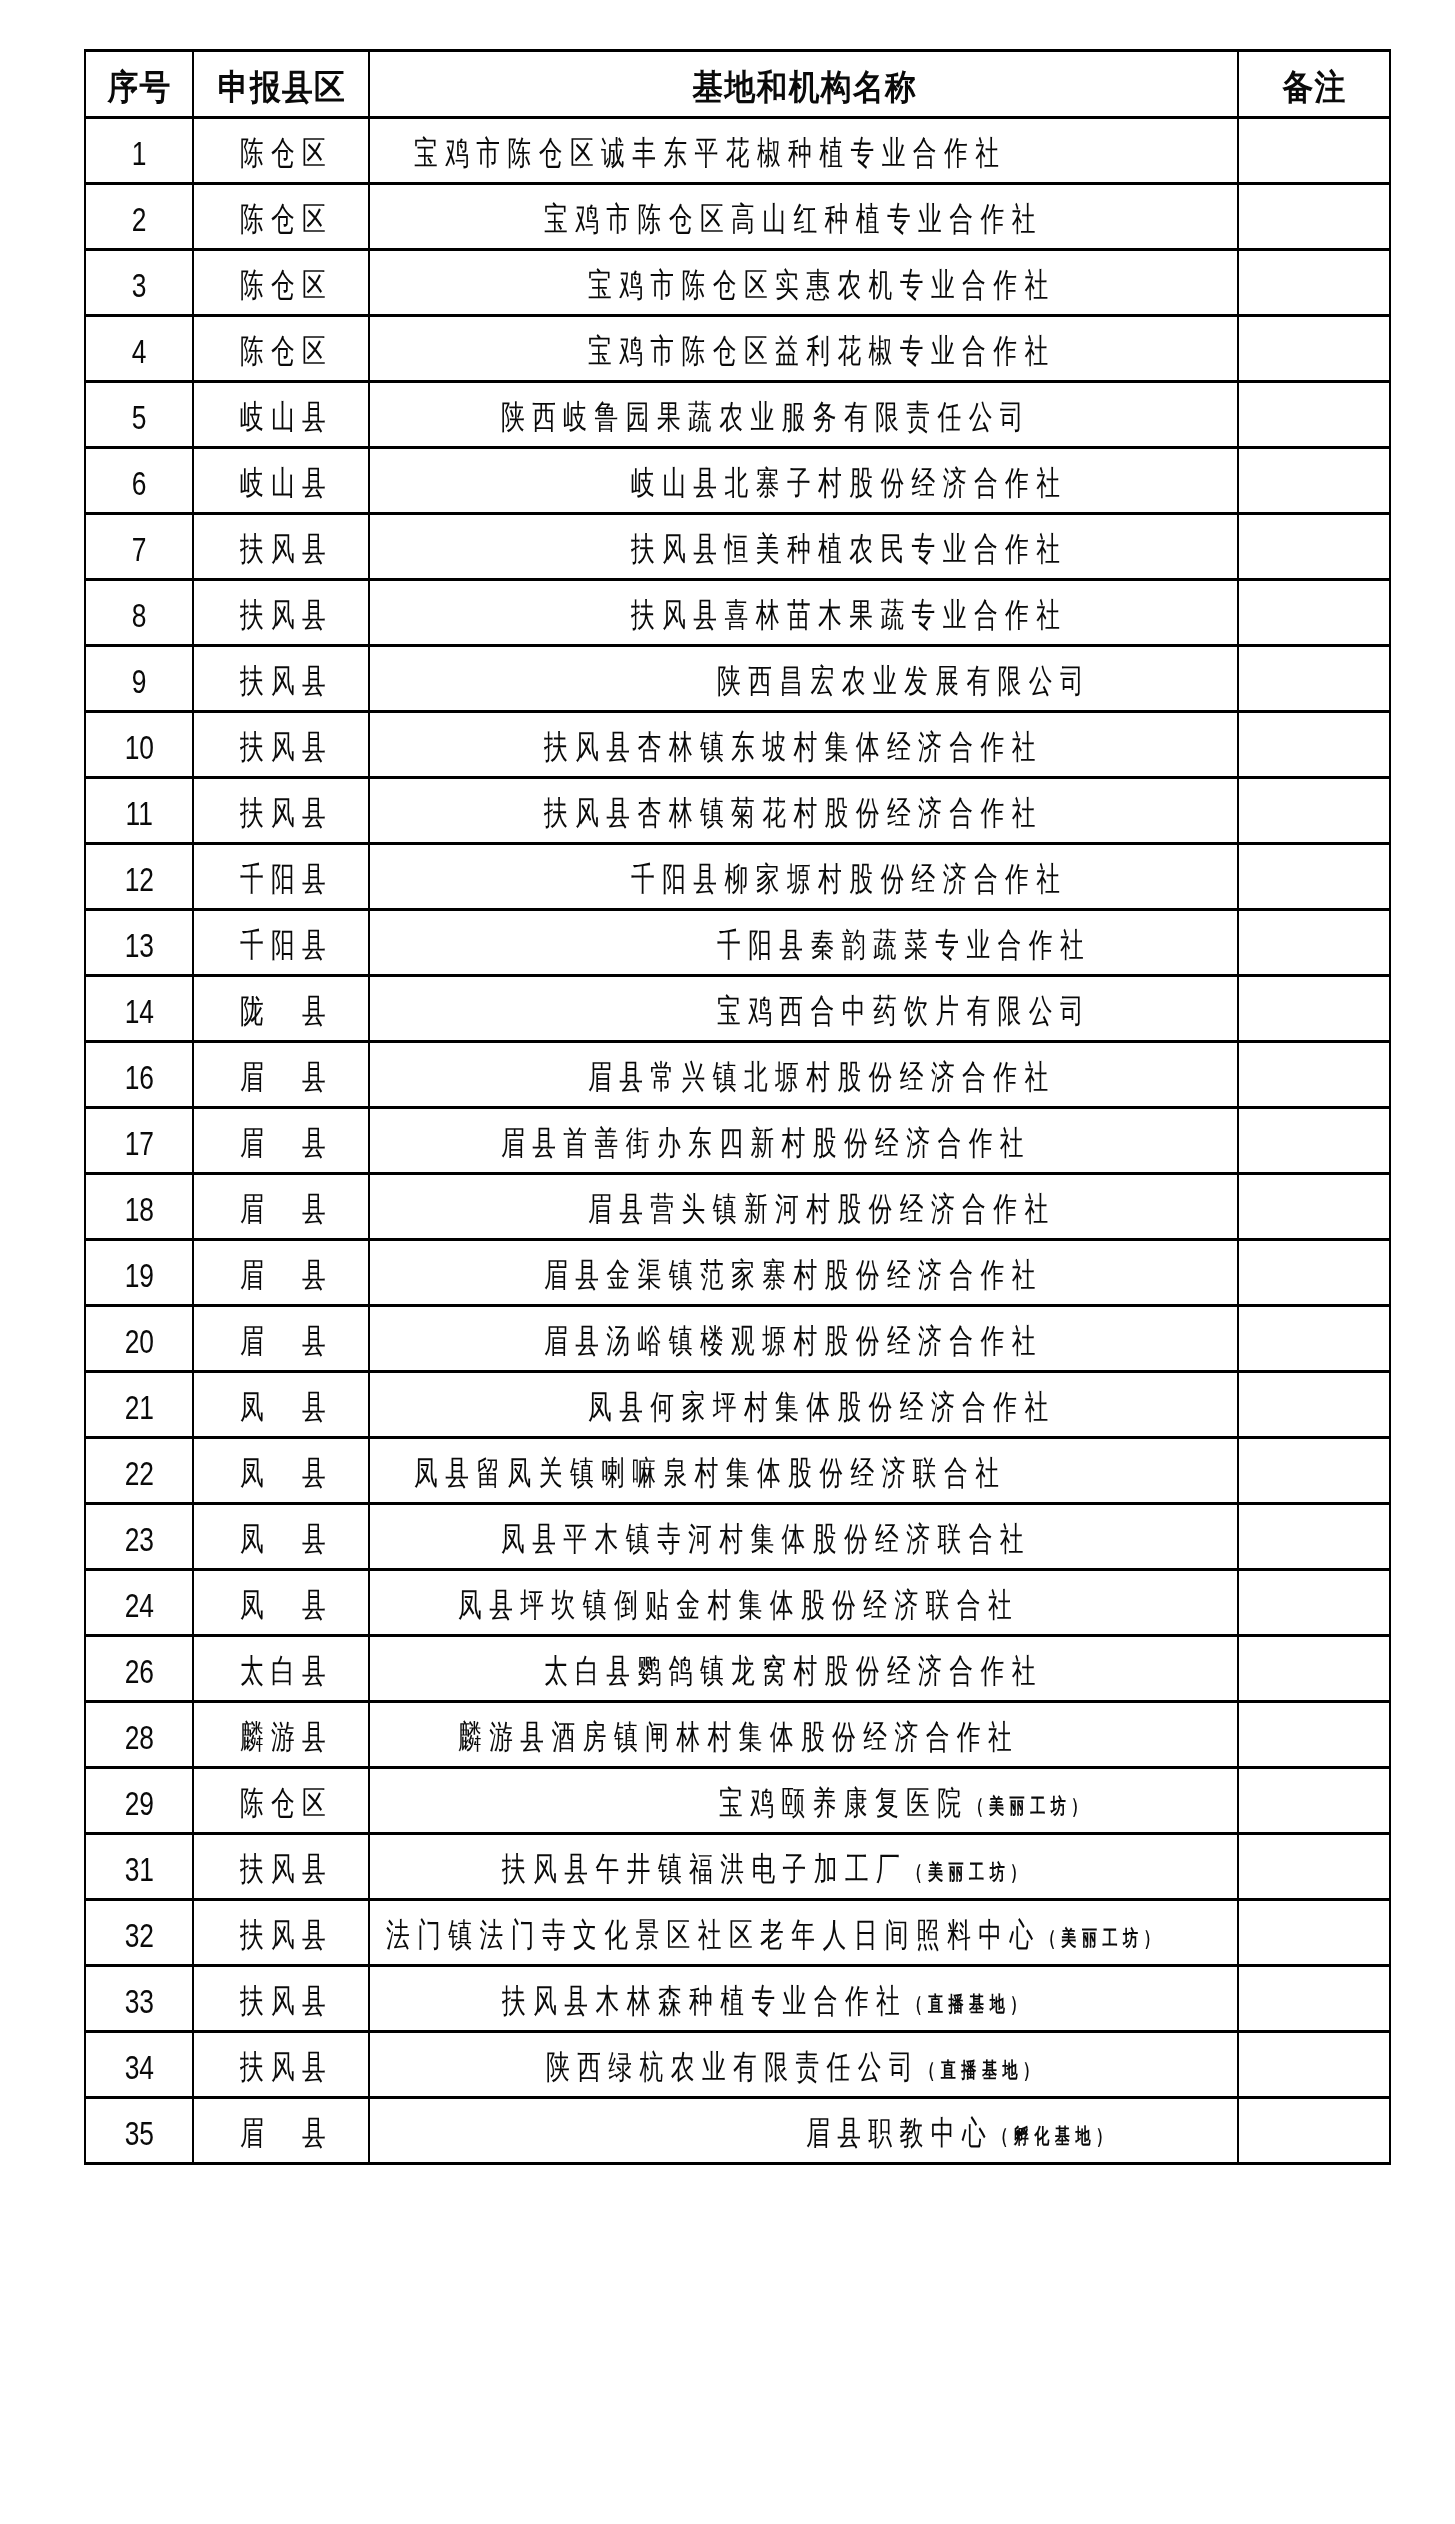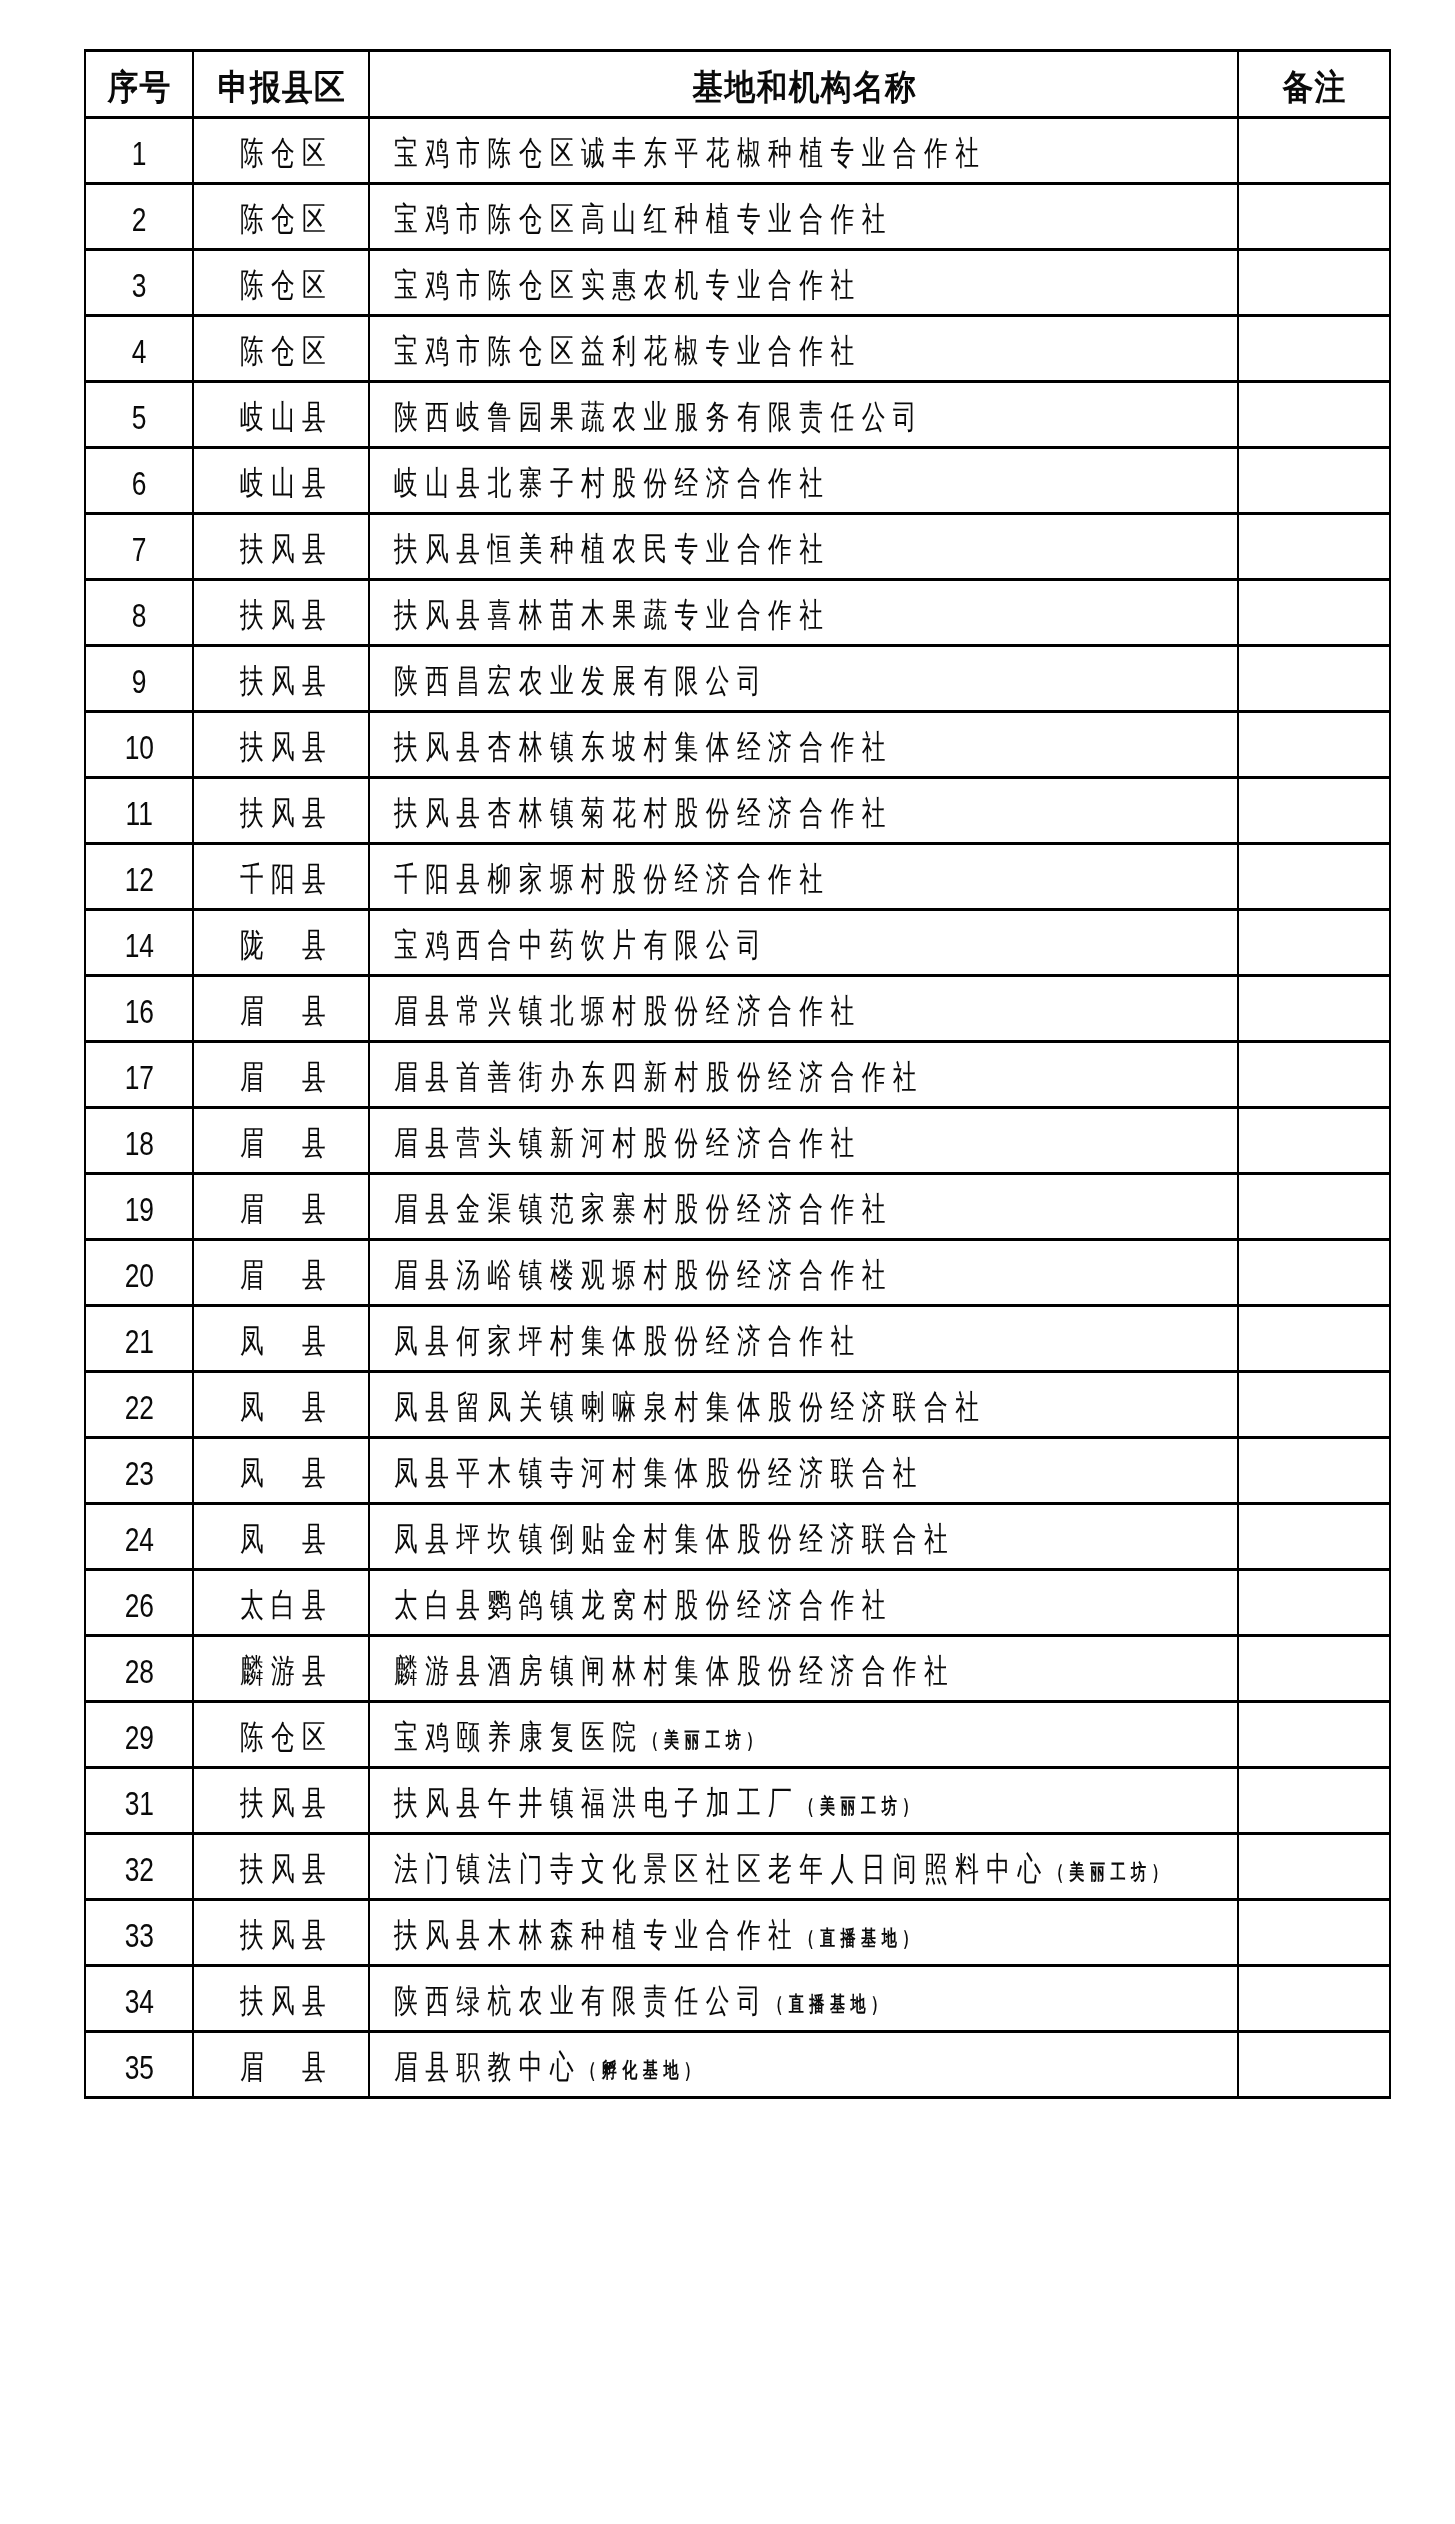--- a/index.html
+++ b/index.html
@@ -75,22 +75,22 @@
     .county-text {
       display: inline-block;
       font-family: "DejaVu Sans", sans-serif;
       font-size: 33px;
       letter-spacing: 10px;
       margin-right: -10px;
       transform: scaleX(0.72);
       transform-origin: center center;
     }
     td.cell-name {
-      text-align: left;
-      padding-left: 24px;
+      text-align: right;
+      padding-left: 16px;
     }
     .name-wrap {
       display: inline-block;
       transform: scaleX(0.72);
       transform-origin: left center;
       white-space: nowrap;
     }
     .name-text {
       font-family: "DejaVu Sans", sans-serif;
       font-size: 33px;
@@ -190,20 +190,26 @@
     <td class="cell-name"><span class="name-wrap"><span class="name-text">扶风县杏林镇菊花村股份经济合作社</span><span class="note-text"></span></span></td>
     <td class="cell-remark"><span></span></td>
   </tr>
       <tr>
     <td class="cell-num"><span class="num-text">12</span></td>
     <td class="cell-county"><span class="county-text">千阳县</span></td>
     <td class="cell-name"><span class="name-wrap"><span class="name-text">千阳县柳家塬村股份经济合作社</span><span class="note-text"></span></span></td>
     <td class="cell-remark"><span></span></td>
   </tr>
       <tr>
+    <td class="cell-num"><span class="num-text">13</span></td>
+    <td class="cell-county"><span class="county-text">千阳县</span></td>
+    <td class="cell-name"><span class="name-wrap"><span class="name-text">千阳县秦韵蔬菜专业合作社</span><span class="note-text"></span></span></td>
+    <td class="cell-remark"><span></span></td>
+  </tr>
+      <tr>
     <td class="cell-num"><span class="num-text">14</span></td>
     <td class="cell-county"><span class="county-text">陇　县</span></td>
     <td class="cell-name"><span class="name-wrap"><span class="name-text">宝鸡西合中药饮片有限公司</span><span class="note-text"></span></span></td>
     <td class="cell-remark"><span></span></td>
   </tr>
       <tr>
     <td class="cell-num"><span class="num-text">16</span></td>
     <td class="cell-county"><span class="county-text">眉　县</span></td>
     <td class="cell-name"><span class="name-wrap"><span class="name-text">眉县常兴镇北塬村股份经济合作社</span><span class="note-text"></span></span></td>
     <td class="cell-remark"><span></span></td>

